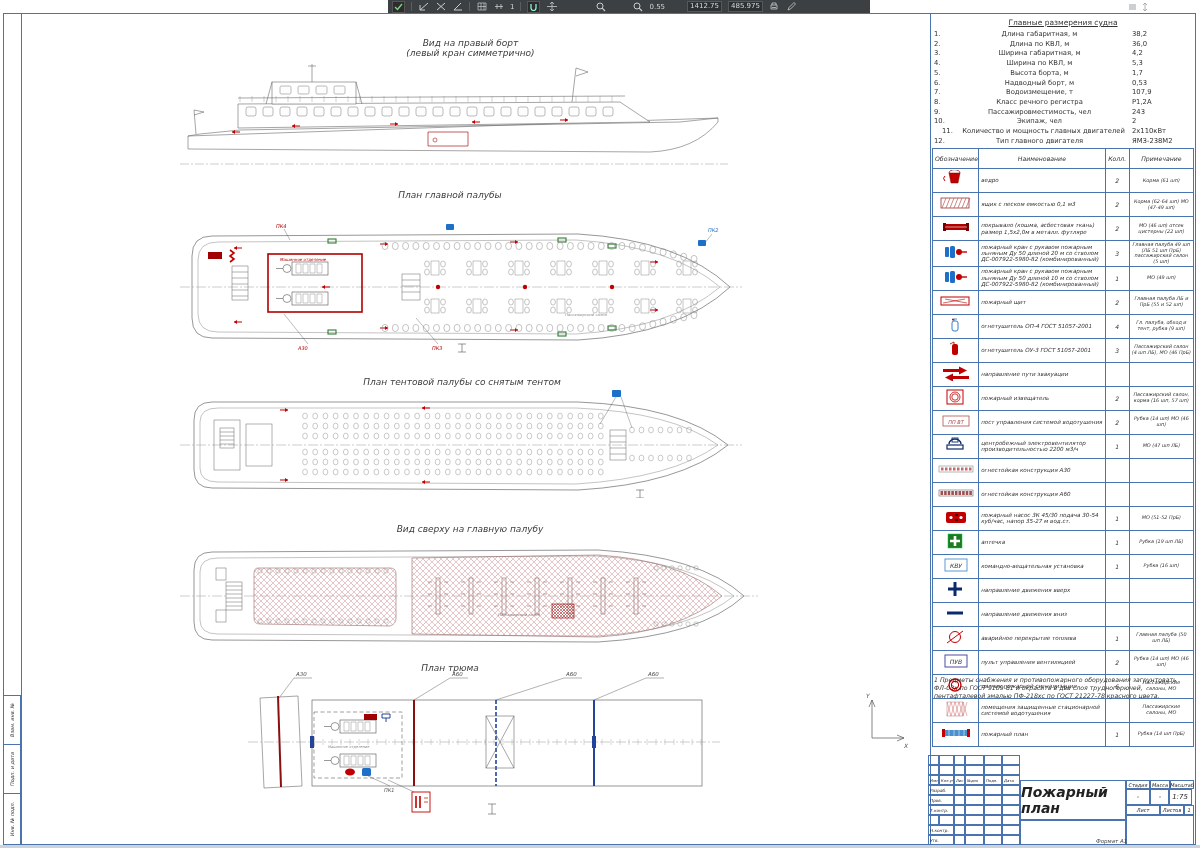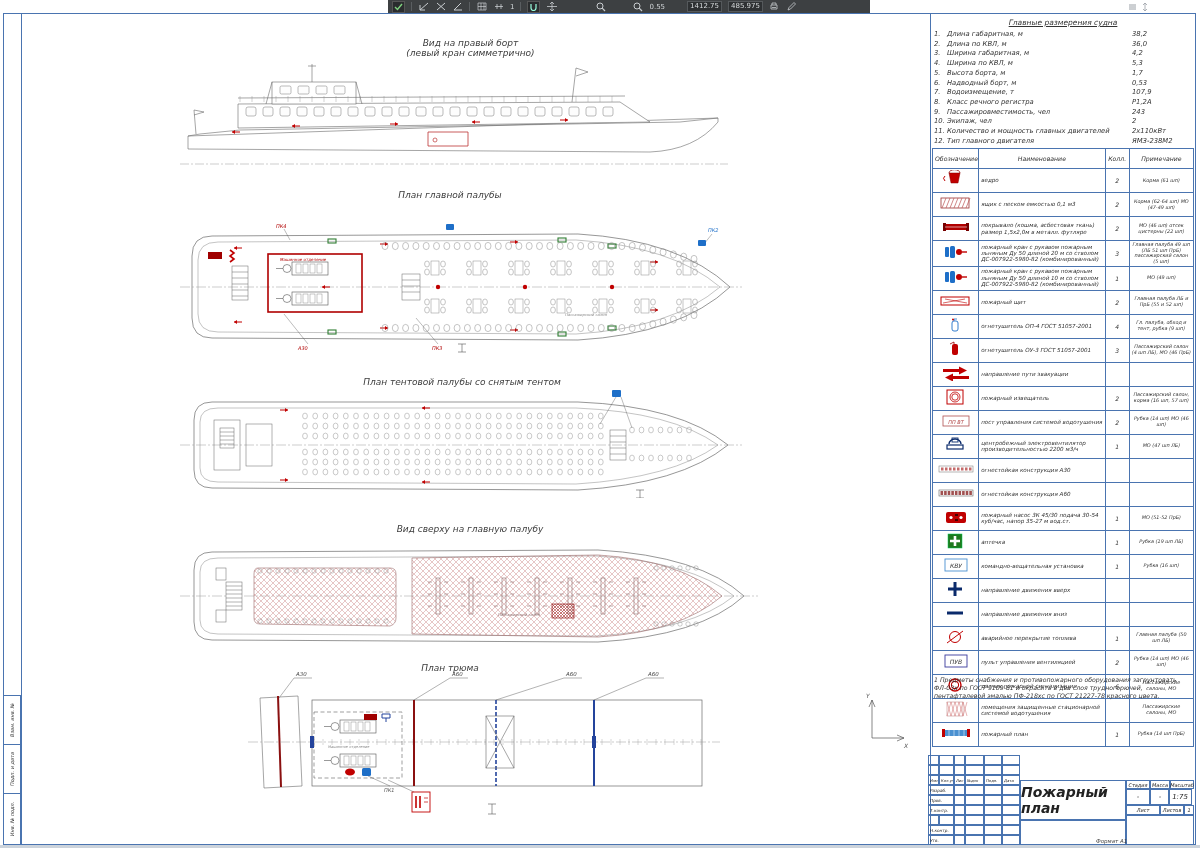--- a/index.html
+++ b/index.html
@@ -18,24 +18,24 @@
   .sheet-frame{position:absolute;left:3px;top:13px;width:1193px;height:832px;border:1px solid #4a74b0;box-sizing:border-box;background:#fff;}
   .inner-left-line{position:absolute;left:21px;top:13px;width:1px;height:832px;background:#4a74b0;}
   .right-col-line{position:absolute;left:930px;top:13px;width:1px;height:832px;background:#4a74b0;}
   .bottom-outside{position:absolute;left:0;top:845px;width:1200px;height:3px;background:#ccd3db;}
   .stamp-cell{position:absolute;left:3px;width:18px;border:1px solid #4a74b0;box-sizing:border-box;display:flex;align-items:center;justify-content:center;}
   .stamp-cell span{transform:rotate(-90deg);white-space:nowrap;font-size:5px;font-style:italic;color:#333;}
   
   .view-title{position:absolute;font-style:italic;color:#3c3c3c;font-size:9px;text-align:center;line-height:1.15;}
   .drawing-svg{position:absolute;}
   
-  .dims{position:absolute;left:934px;top:18px;width:258px;font-style:italic;color:#333;}
+  .dims{position:absolute;left:934px;top:18px;width:258px;color:#333;}
   .dims-title{font-size:7.5px;text-align:center;text-decoration:underline;margin-bottom:3px;}
   .dims-row{display:flex;font-size:6.8px;line-height:9.7px;}
-  .dims-row .lab{flex:1;}
+  .dims-row .lab{flex:1;text-align:center;}
   .dims-row .val{width:60px;position:relative;}
   
   .legend{position:absolute;left:932px;top:148px;width:262px;height:522px;border-collapse:collapse;table-layout:fixed;}
   .legend td,.legend th{border:1px solid #4a74b0;font-style:italic;color:#333;padding:1px 2px;overflow:hidden;}
   .legend th{font-size:6.2px;font-weight:normal;}
   .legend td.nm{font-size:5.6px;line-height:1.15;}
   .legend td.qt{font-size:6px;text-align:center;}
   .legend td.nt{font-size:4.9px;line-height:1.15;text-align:center;}
   .legend td.ic{text-align:center;vertical-align:middle;}
   .legend-note{position:absolute;left:934px;top:676px;width:258px;font-size:6.2px;font-style:italic;color:#333;line-height:1.3;}
@@ -995,21 +995,21 @@
           <span style="width: 13px;">9.</span>
           <span class="lab">Пассажировместимость, чел</span>
           <span class="val">243</span>
         </div>
         <div class="dims-row">
           <span style="width: 13px;">10.</span>
           <span class="lab">Экипаж, чел</span>
           <span class="val">2</span>
         </div>
         <div class="dims-row">
-          <span style="width: 13px;">11.</span>
+          <span style="width: 13px; margin-left: 8px;">11.</span>
           <span class="lab">Количество и мощность главных двигателей</span>
           <span class="val">2х110кВт</span>
         </div>
         <div class="dims-row">
           <span style="width: 13px;">12.</span>
           <span class="lab">Тип главного двигателя</span>
           <span class="val">ЯМЗ-238М2</span>
         </div>
       </div>
   </div>

